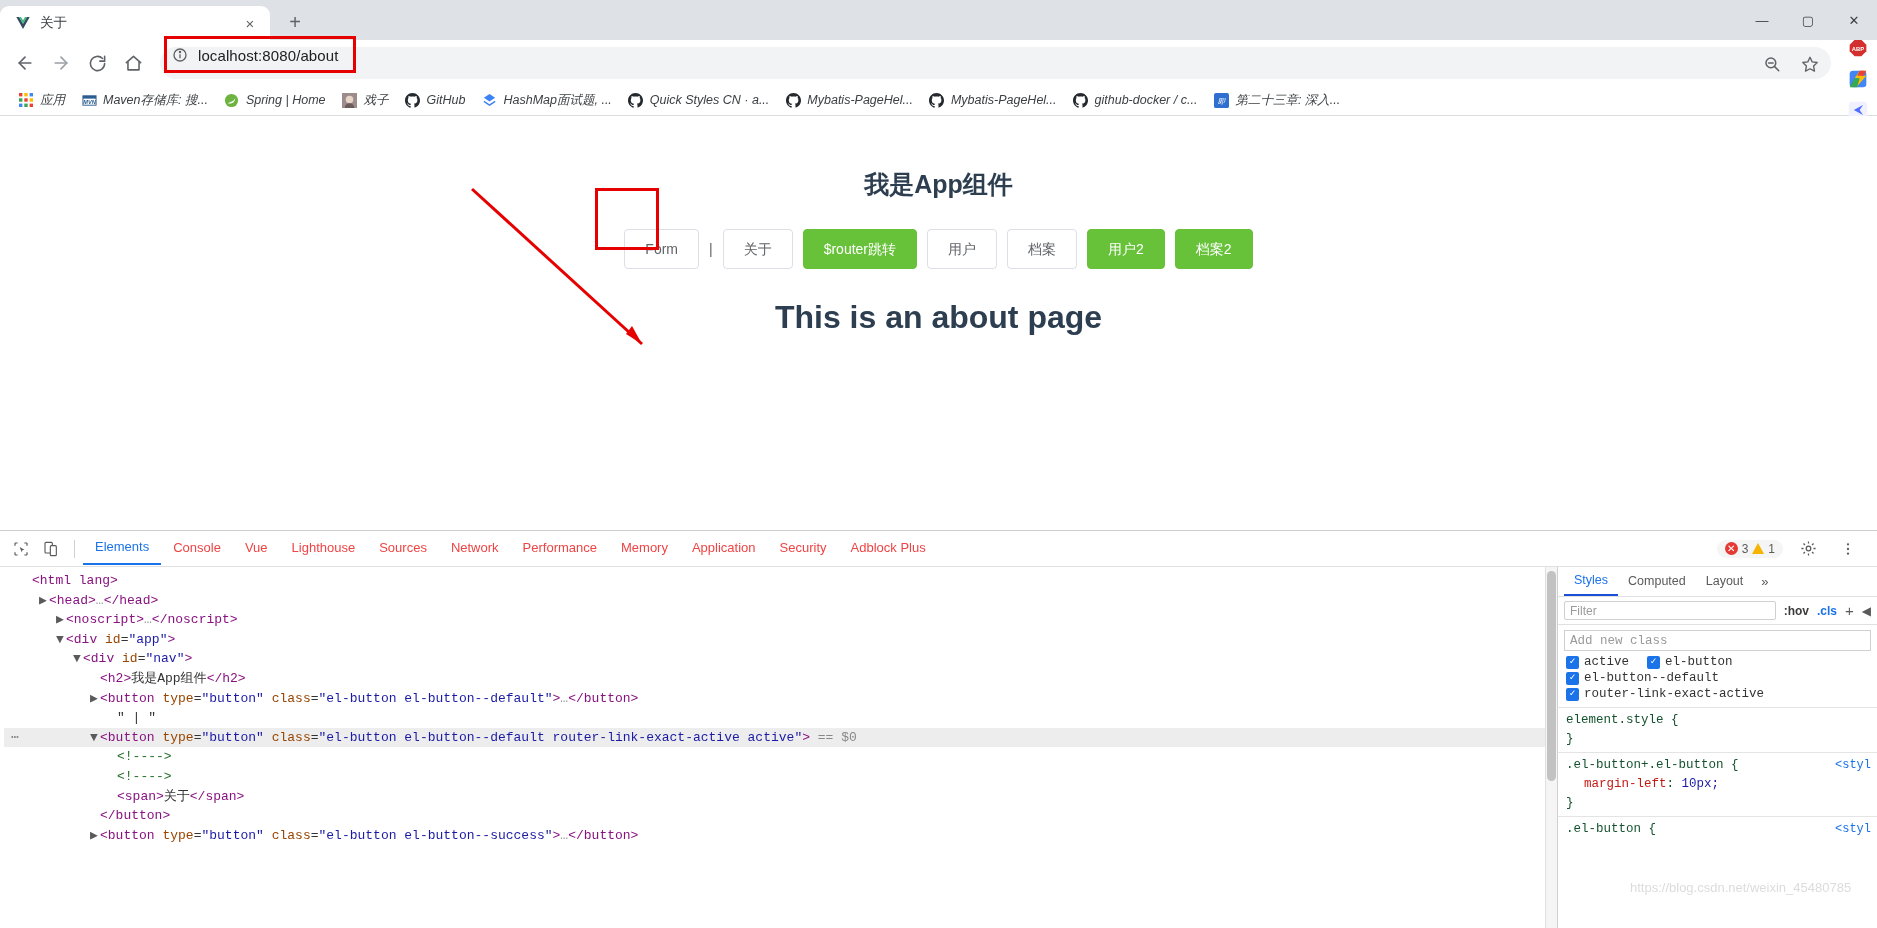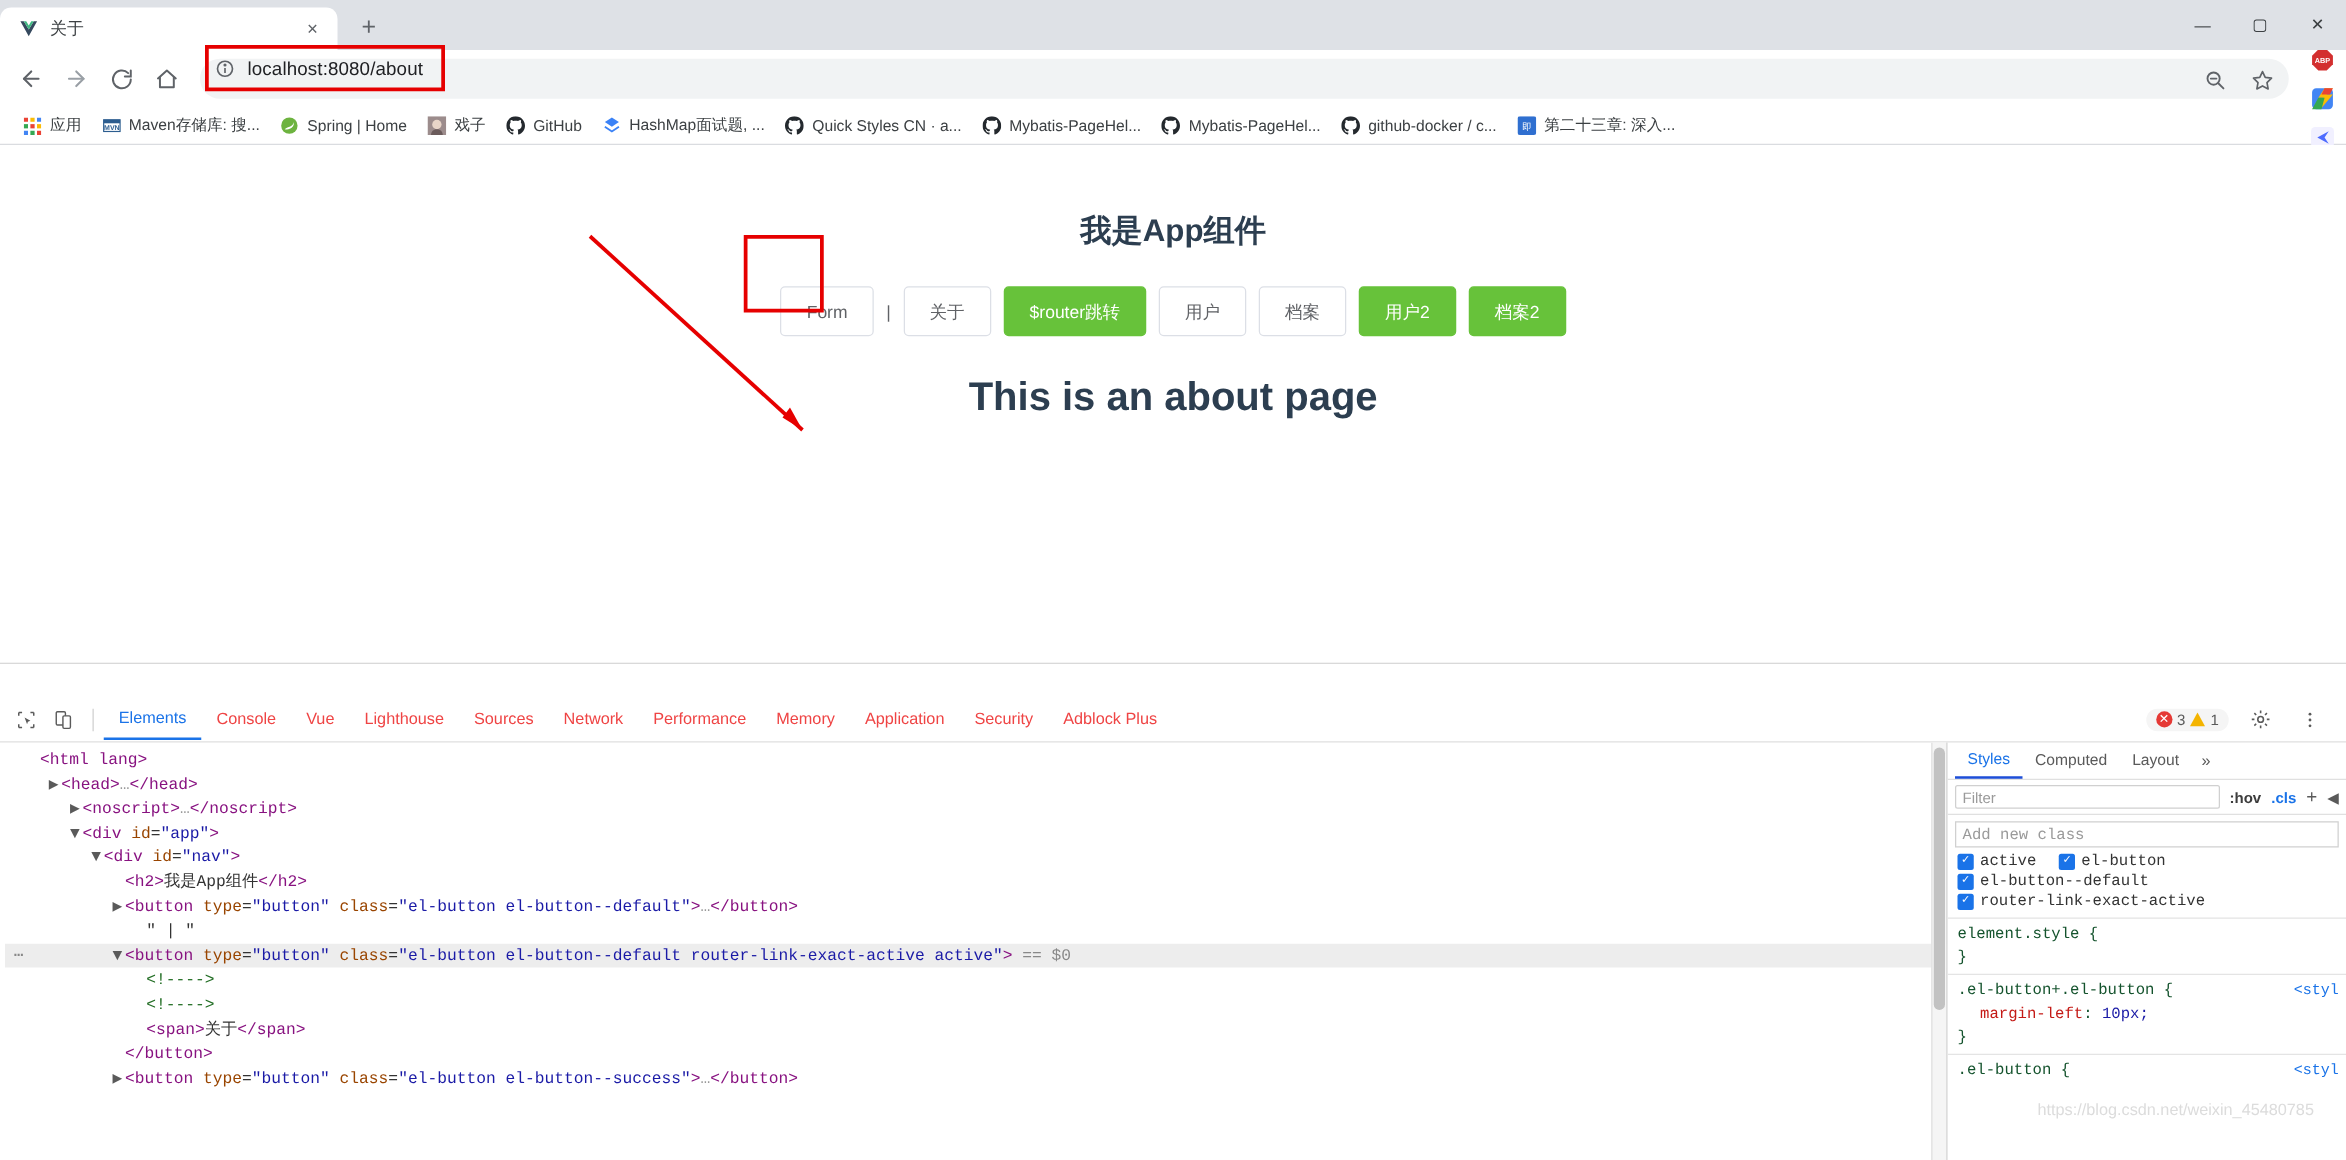--- a/index.html
+++ b/index.html
@@ -43,22 +43,22 @@
     padding:0 12px; gap:10px; margin:0 8px; position:relative;
   }
   .omni-url { font-size:15px; color:#202124; letter-spacing:0.1px; }
   .omni-right { display:flex; align-items:center; gap:4px; position:absolute; right:4px; }
   .ext-icons { display:flex; align-items:center; gap:9px; padding-left:6px;flex-direction:column; }
   .ext { width:22px;height:22px;display:flex;align-items:center;justify-content:center;cursor:pointer;}
 
   
   .bookmarks { height:30px; background:#fff; display:flex; align-items:center; padding:0 10px; gap:0px;
       border-bottom:1px solid #dadce0; font-size:12.5px; color:#3c4043; }
-  .bm { display:flex; align-items:center; gap:6px; padding:3px 8px; border-radius:4px; cursor:pointer;
-        white-space:nowrap; }
+  .bm { display:flex; gap:6px; padding:3px 8px; border-radius:4px; cursor:pointer;
+        white-space:nowrap;font-style:italic; }
   .bm-ico { width:16px;height:16px;flex:0 0 16px;display:flex;align-items:center;justify-content:center;}
   .bm-label { font-size:12.5px; color:#3c4043; }
 
   
   .viewport { height:414px; background:#fff; position:relative; overflow:hidden; }
   .page-inner { text-align:center; padding-top:52px; }
   .page-title {
     font-size:25px; font-weight:bold; color:#2c3e50; margin:0 0 28px 0;
     font-family:"Liberation Sans","DejaVu Sans",sans-serif;
   }
@@ -75,21 +75,21 @@
     margin:30px 0 0 0; font-size:32px; font-weight:bold; color:#2c3e50;
   }
 
   
   .anno { position:absolute; pointer-events:none; }
   .anno-box { border:3px solid #e60000; }
 
   
   .devtools { background:#fff; border-top:1px solid #cdcdcd; height:400px; display:flex; flex-direction:column; }
   .dt-tabbar { height:36px; display:flex; align-items:center; border-bottom:1px solid #e0e0e0;
-    padding:0 6px; gap:0; position:relative;margin-top:27px; }
+    padding:0 6px; gap:0; position:relative; }
   .dt-icobtn { width:30px;height:28px;display:flex;align-items:center;justify-content:center;color:#5a5a5a;cursor:pointer;}
   .dt-vsep { width:1px;height:18px;background:#d0d0d0;margin:0 8px; }
   .dt-tab { padding:7px 12px 9px; font-size:13px; color:#ef4444; cursor:pointer; white-space:nowrap;
             font-family:"Liberation Sans","DejaVu Sans",sans-serif; }
   .dt-tab.active { color:#1a73e8; border-bottom:2px solid #1a73e8; }
   .dt-right { margin-left:auto; display:flex; align-items:center; gap:10px; padding-right:8px; }
   .errpill { display:flex; align-items:center; gap:4px; background:#f5f5f5; border-radius:10px; padding:2px 8px; font-size:12px;}
   .err-dot { width:13px;height:13px;border-radius:50%;background:#e53935;color:#fff;font-size:10px;
              display:flex;align-items:center;justify-content:center;font-weight:bold;}
   .err-num { color:#5a5a5a; font-size:12px; }

